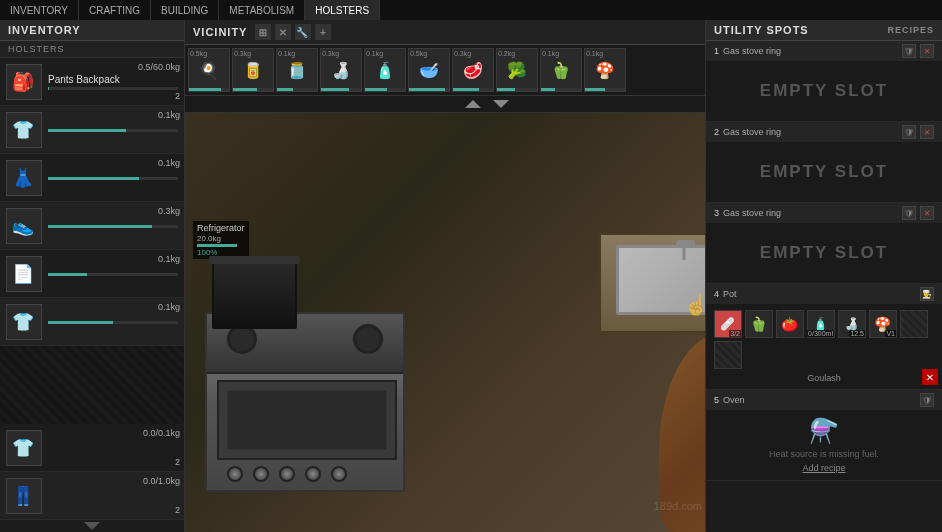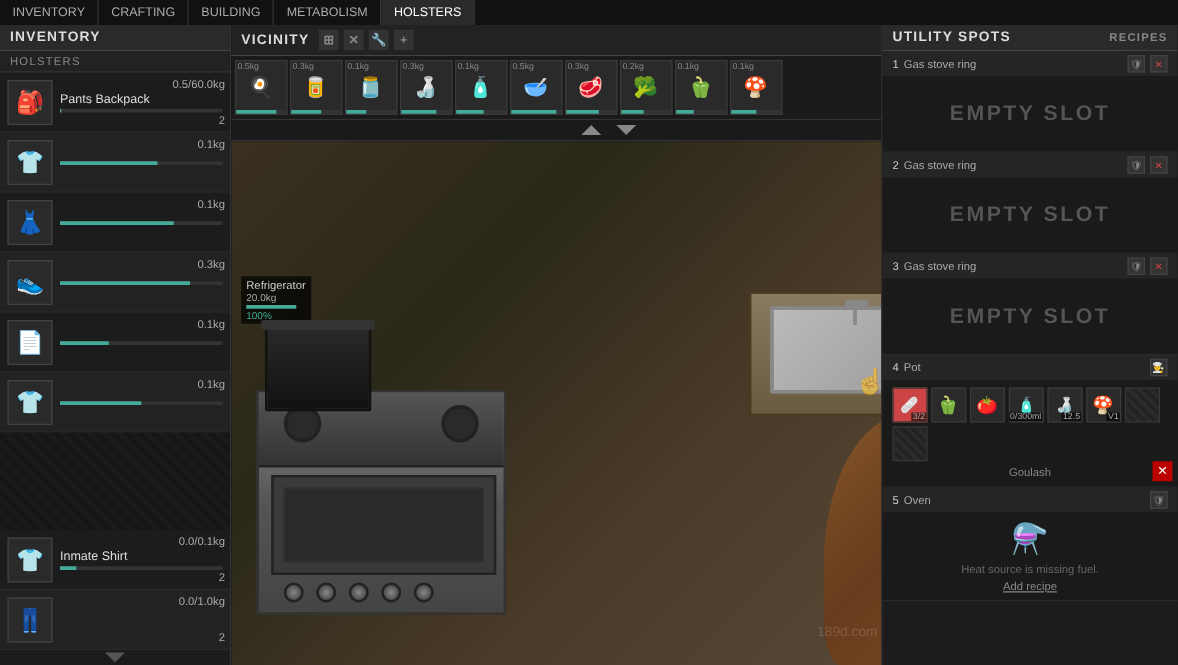--- a/index.html
+++ b/index.html
@@ -478,26 +478,20 @@
     <div class="item-weight">0.1kg</div>
   </div>
 
   <div style="flex:1;background:#111;position:relative;">
 
     <div style="width:100%;height:100%;background:repeating-linear-gradient(45deg,#1a1a1a,#1a1a1a 4px,#161616 4px,#161616 8px);"></div>
   </div>
 
   <div class="inventory-item">
     <div class="item-icon">👕</div>
-    <div class="item-info">
-      <div class="item-name">Inmate Shirt</div>
-      <div class="weight-bar">
-          <div class="weight-fill" style="width:10%"></div>
-        </div>
-    </div>
     <div class="item-weight">0.0/0.1kg</div>
     <div class="item-count">2</div>
   </div>
 
   <div class="inventory-item" style="background:#222;">
     <div class="item-icon">👖</div>
     <div class="item-weight">0.0/1.0kg</div>
     <div class="item-count">2</div>
   </div>
 

